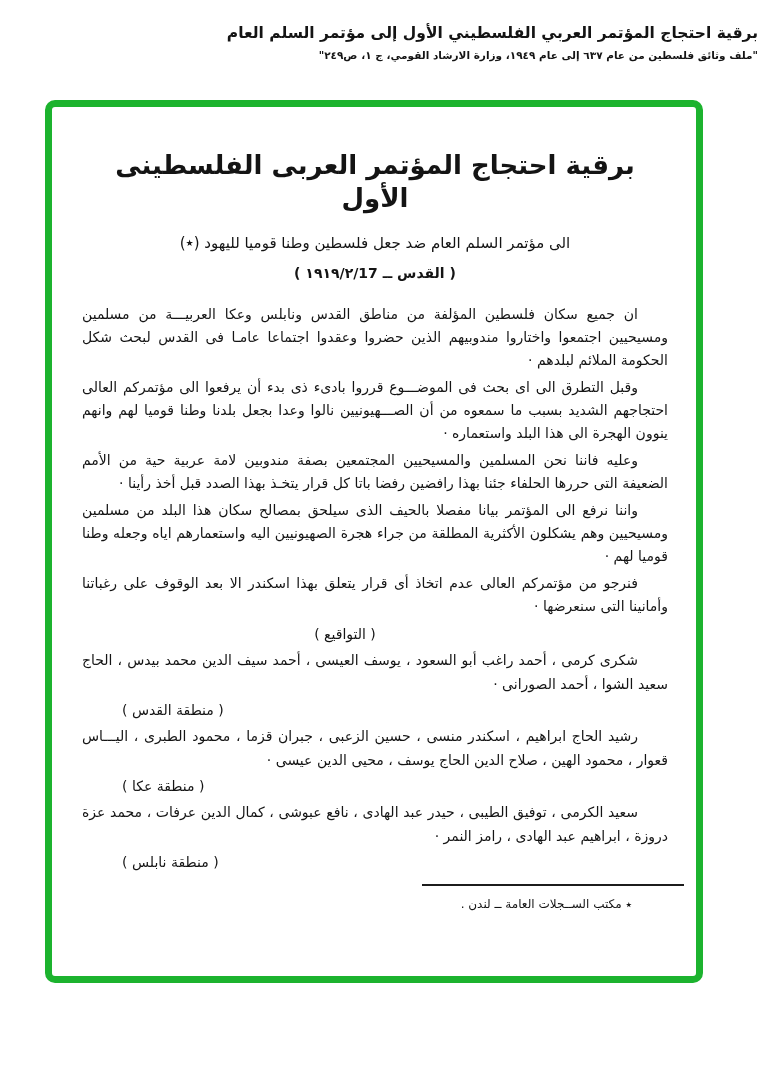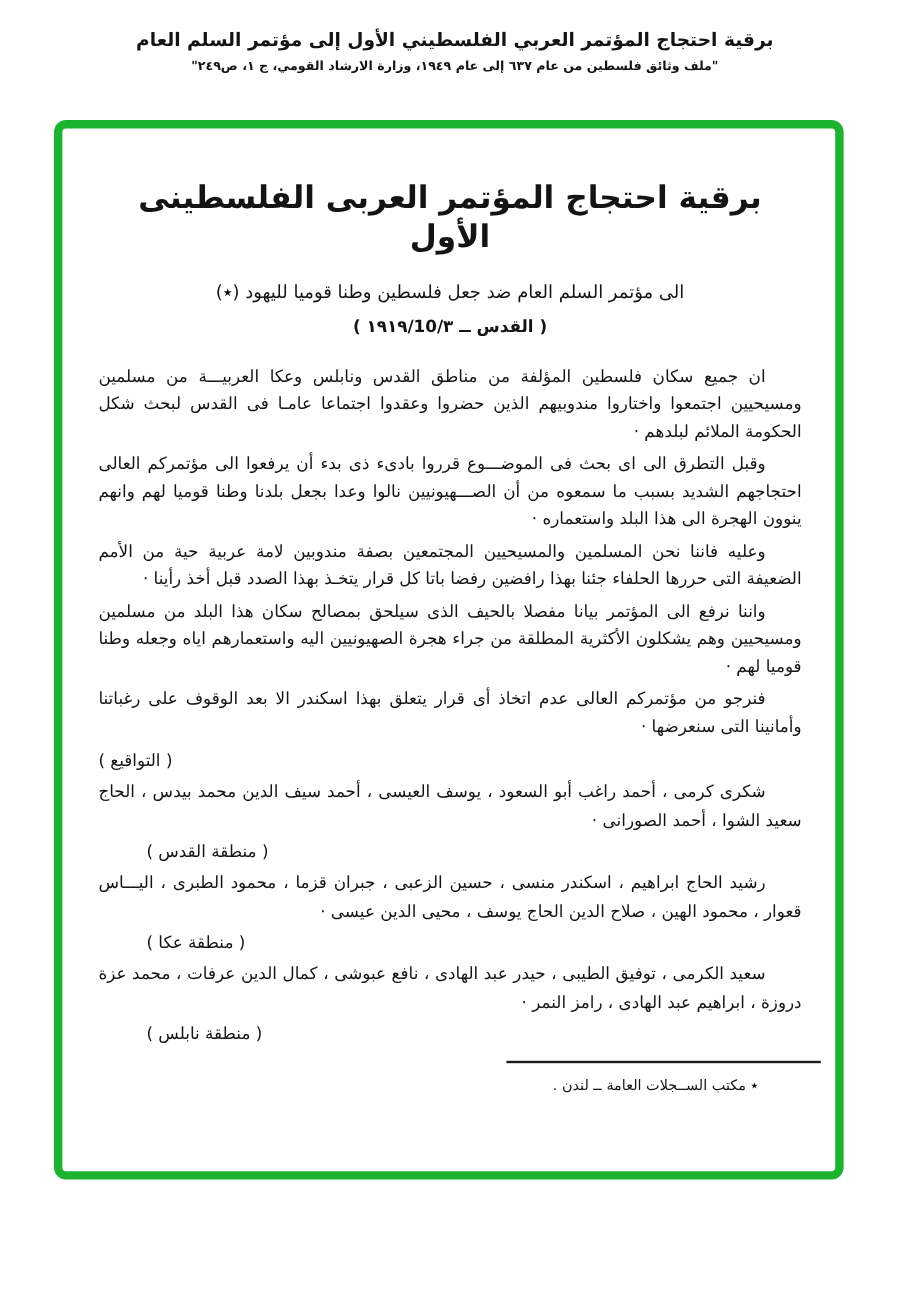--- a/index.html
+++ b/index.html
@@ -11,21 +11,21 @@
     width: 758px;
     height: 1078px;
     position: relative;
     overflow: hidden;
     font-family: "DejaVu Sans", sans-serif;
     color: #141414;
   }
   
   .page-header {
     direction: rtl;
-    text-align: center;
+    text-align: right;
     padding-top: 24px;
   }
   .page-header .hdr-title {
     font-size: 15.5px;
     font-weight: bold;
     letter-spacing: 0;
   }
   .page-header .hdr-source {
     font-size: 10.5px;
     font-weight: bold;
@@ -72,21 +72,21 @@
     line-height: 23px;
     text-align: justify;
     text-justify: inter-word;
   }
   .para {
     margin: 0 0 4px 0;
     text-indent: 30px;
   }
   
   .sig-label {
-    text-align: left;
+    text-align: center;
     padding-right: 60px;
     line-height: 24px;
     margin-top: 3px;
   }
   .president-line {
     text-indent: 30px;
     line-height: 24px;
     margin-top: 5px;
   }
   .sig-names {
@@ -123,21 +123,21 @@
   <div class="hdr-title">برقية احتجاج المؤتمر العربي الفلسطيني الأول إلى مؤتمر السلم العام</div>
   <div class="hdr-source">"ملف وثائق فلسطين من عام ٦٣٧ إلى عام ١٩٤٩، وزارة الارشاد القومي، ج ١، ص٢٤٩"</div>
 </div>
 
 <div class="telegram-frame">
 
   <div class="tg-title">برقية احتجاج المؤتمر العربى الفلسطينى الأول</div>
 
   <div class="tg-subtitle">الى مؤتمر السلم العام ضد جعل فلسطين وطنا قوميا لليهود (٭)</div>
 
-  <div class="tg-dateline">( القدس ــ ١٩١٩/10/٣ )</div>
+  <div class="tg-dateline">( القدس ــ ١٩١٩/٢/17 )</div>
 
   <div class="tg-body">
     <p class="para">ان جميع سكان فلسطين المؤلفة من مناطق القدس ونابلس وعكا العربيـــة من مسلمين ومسيحيين اجتمعوا واختاروا مندوبيهم الذين حضروا وعقدوا اجتماعا عامـا فى القدس لبحث شكل الحكومة الملائم لبلدهم ·</p>
     <p class="para">وقبل التطرق الى اى بحث فى الموضـــوع قرروا بادىء ذى بدء أن يرفعوا الى مؤتمركم العالى احتجاجهم الشديد بسبب ما سمعوه من أن الصـــهيونيين نالوا وعدا بجعل بلدنا وطنا قوميا لهم وانهم ينوون الهجرة الى هذا البلد واستعماره ·</p>
     <p class="para">وعليه فاننا نحن المسلمين والمسيحيين المجتمعين بصفة مندوبين لامة عربية حية من الأمم الضعيفة التى حررها الحلفاء جئنا بهذا رافضين رفضا باتا كل قرار يتخـذ بهذا الصدد قبل أخذ رأينا ·</p>
     <p class="para">واننا نرفع الى المؤتمر بيانا مفصلا بالحيف الذى سيلحق بمصالح سكان هذا البلد من مسلمين ومسيحيين وهم يشكلون الأكثرية المطلقة من جراء هجرة الصهيونيين اليه واستعمارهم اياه وجعله وطنا قوميا لهم ·</p>
     <p class="para">فنرجو من مؤتمركم العالى عدم اتخاذ أى قرار يتعلق بهذا اسكندر الا بعد الوقوف على رغباتنا وأمانينا التى سنعرضها ·</p>
 
     <div class="sig-label">( التواقيع )</div>
 

